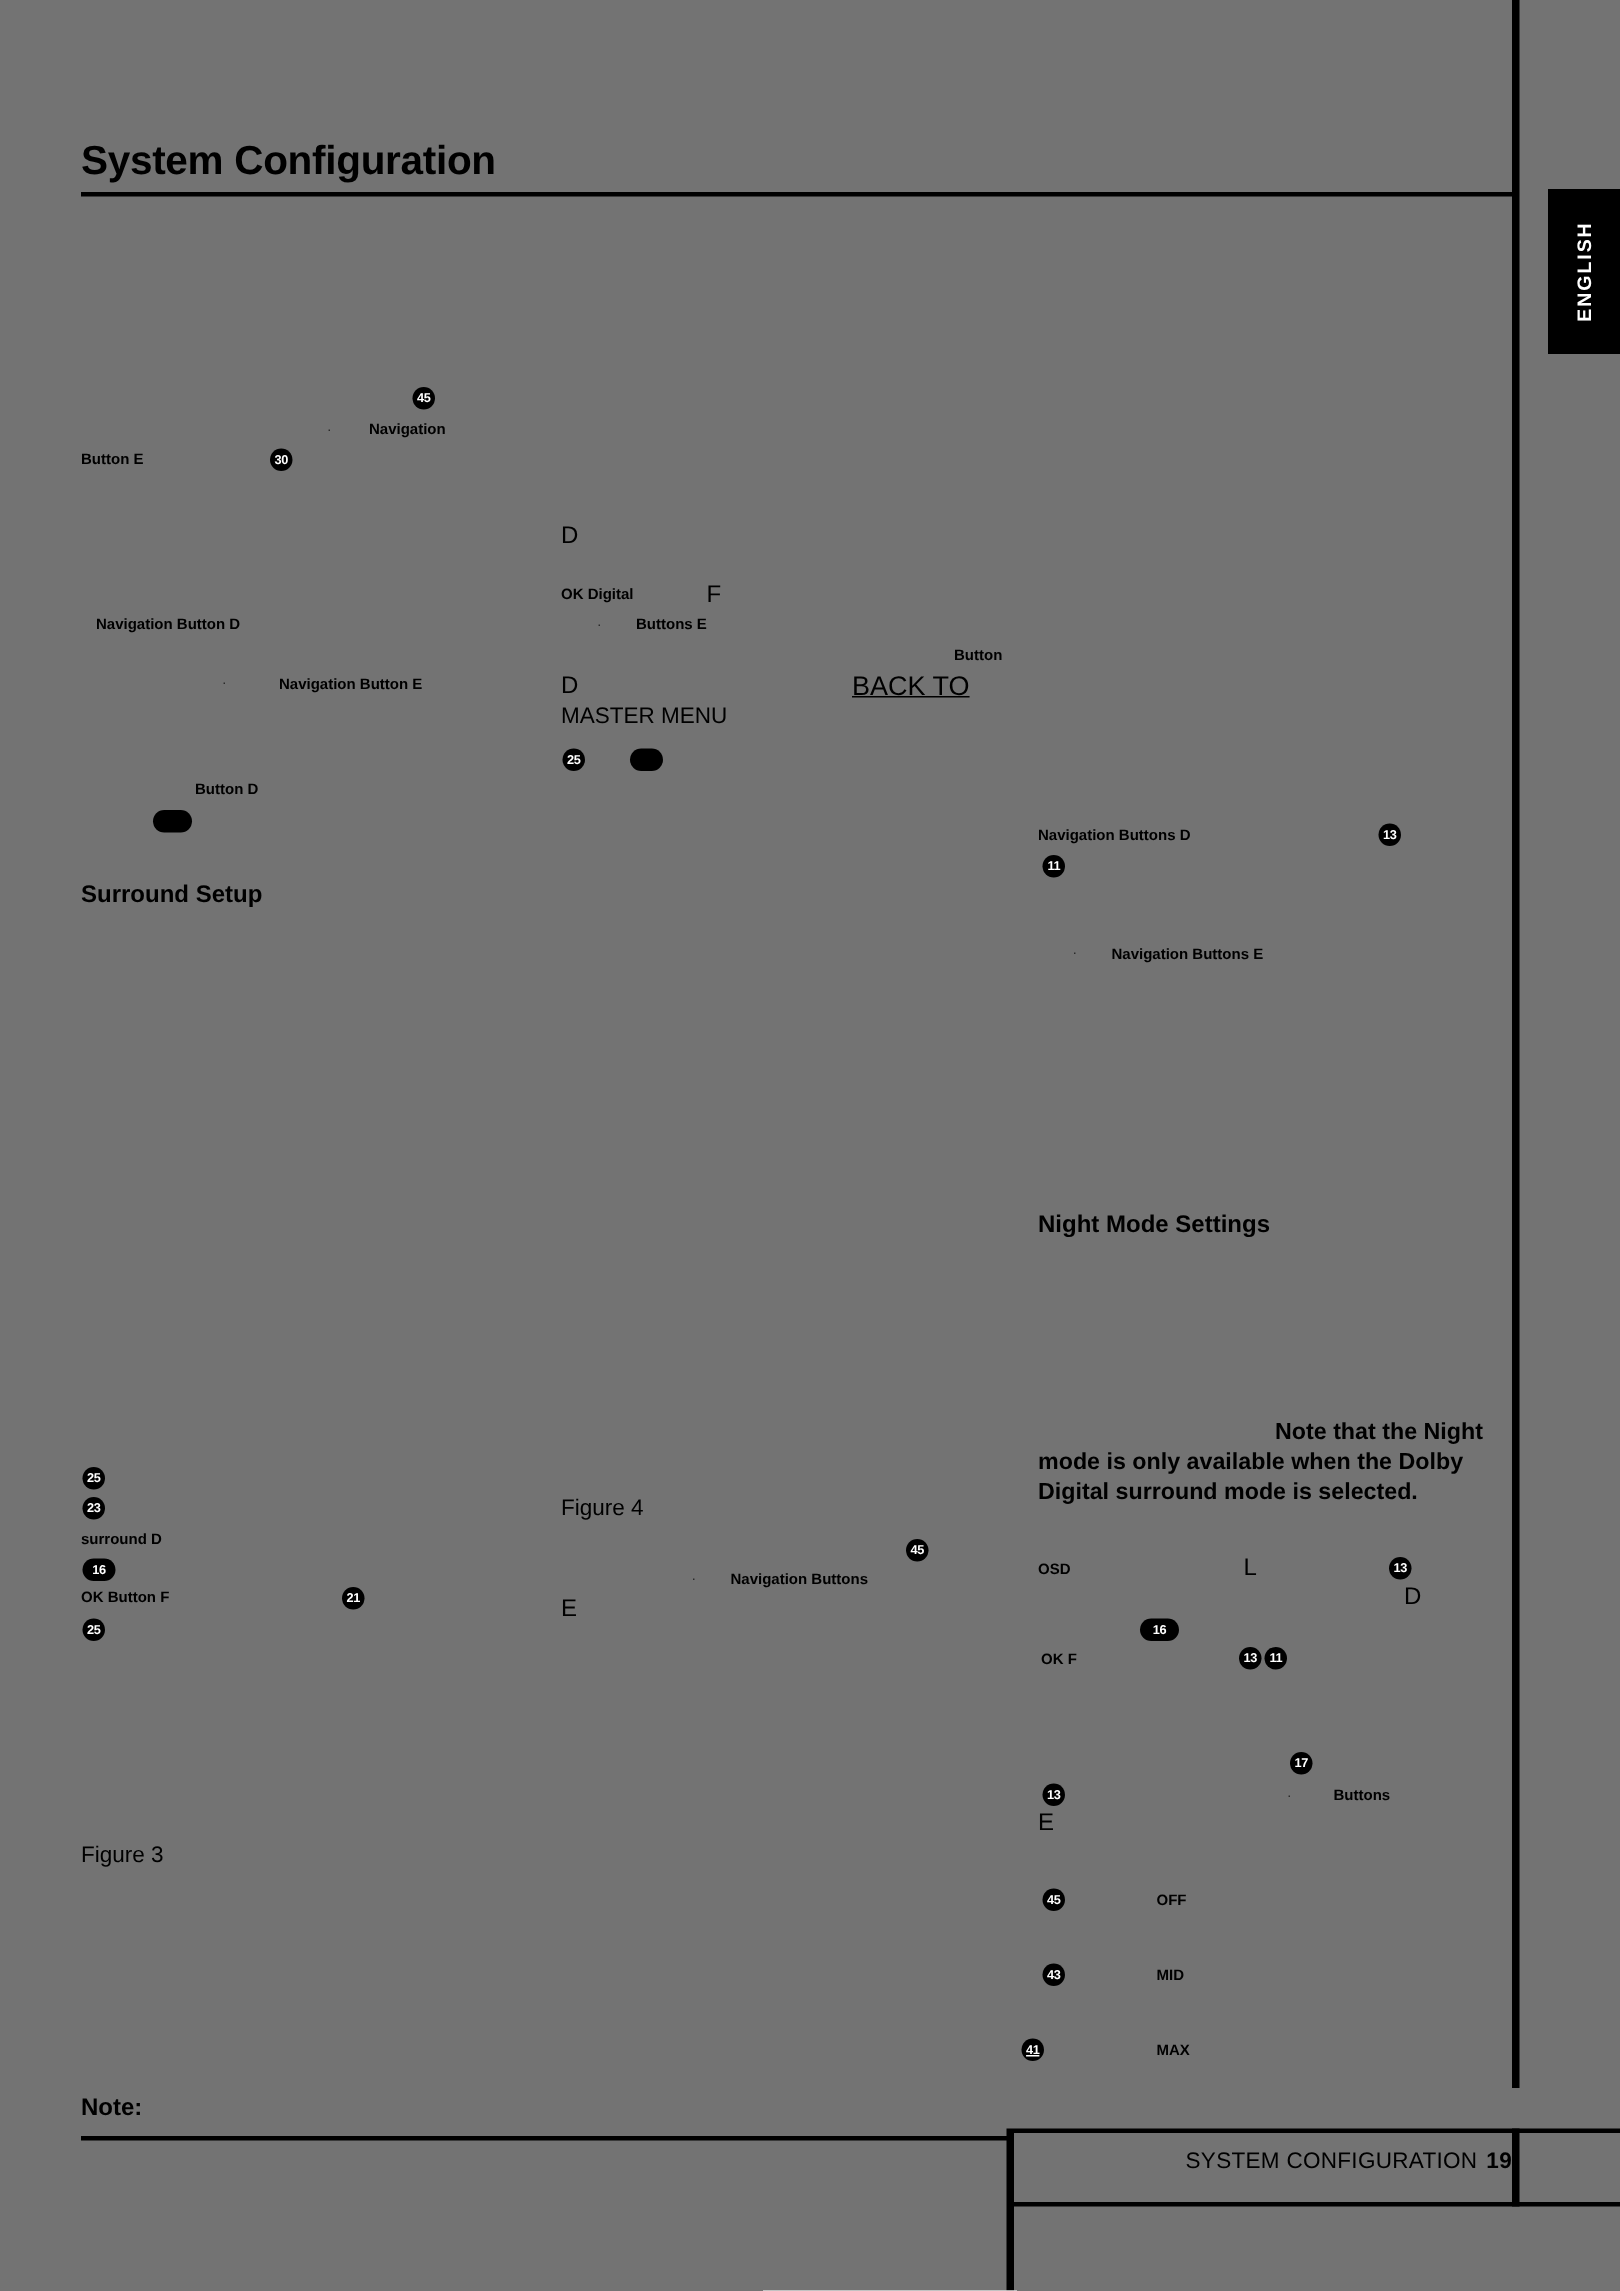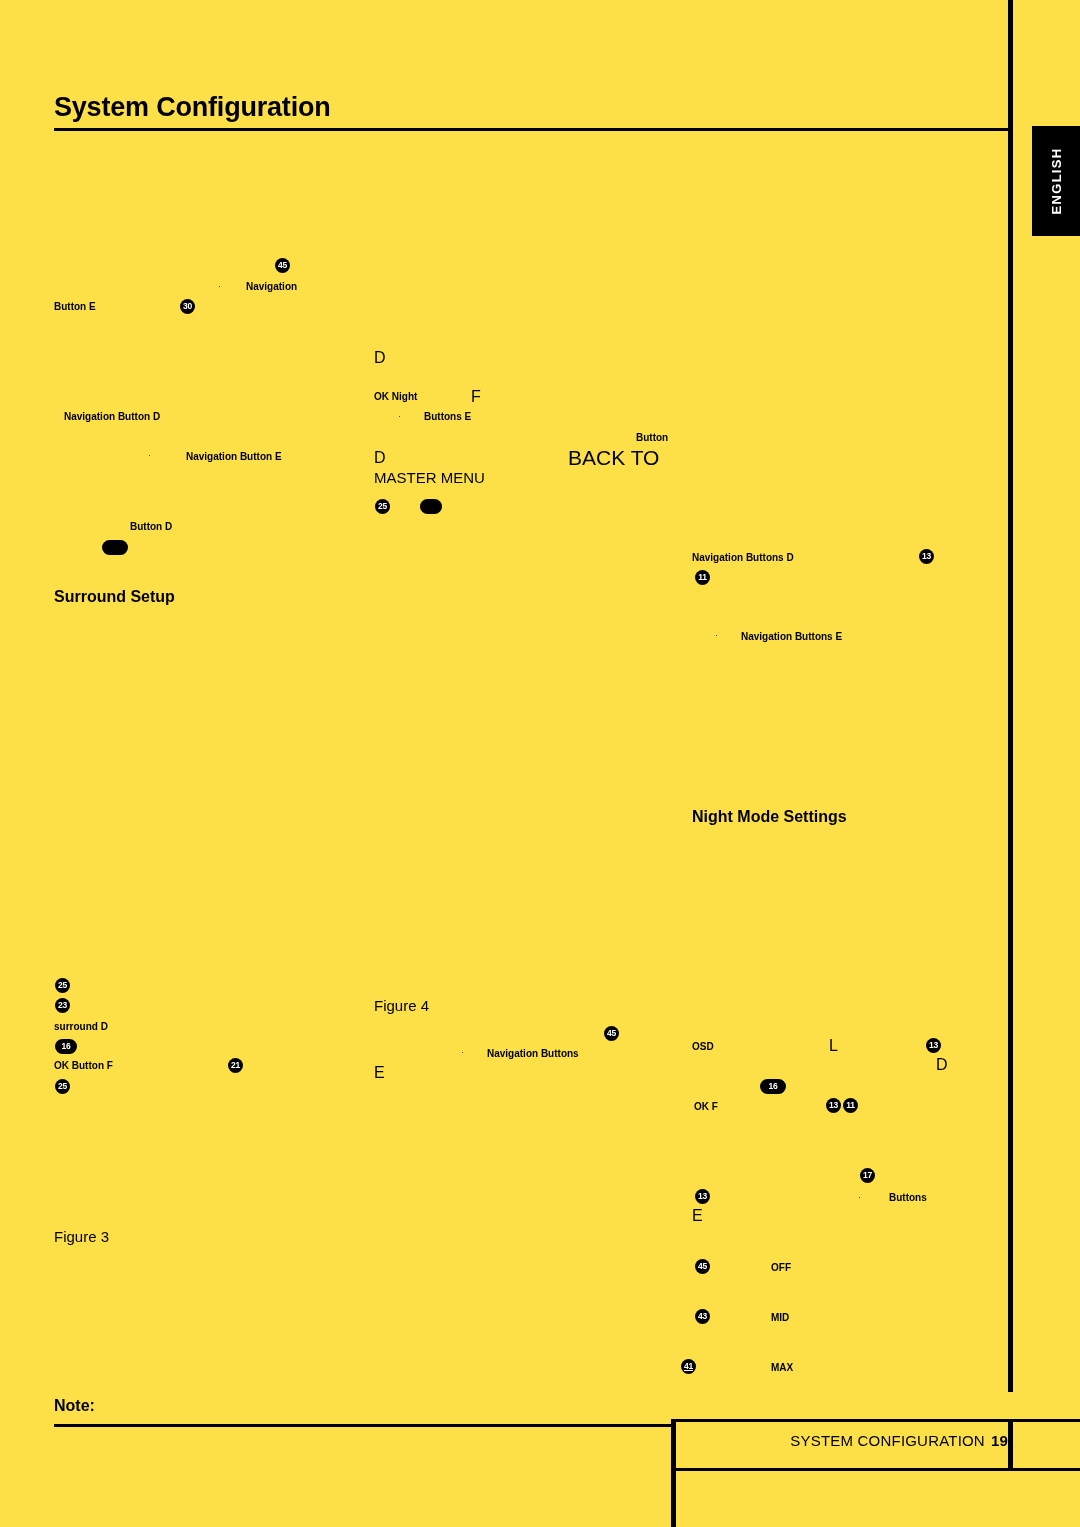--- a/index.html
+++ b/index.html
@@ -8,21 +8,21 @@
     background: #ffffff;
   }
   body {
     font-family: "Liberation Sans", sans-serif;
     color: #000000;
   }
   #page {
     position: relative;
     width: 1080px;
     height: 1527px;
-    background: #fde047;
+    background: #737373;
     overflow: hidden;
   }
 
   
   .vrule-main {
     position: absolute;
     left: 1008px;
     top: 0;
     width: 5px;
     height: 1392px;
@@ -208,55 +208,56 @@
   <div class="t b" style="left:54px; top:1056px;">OK Button F</div>
   <div class="badge" style="left:228px; top:1058px;">21</div>
   <div class="badge" style="left:55px; top:1079px;">25</div>
 
   <div class="fig" style="left:54px; top:1228px;">Figure 3</div>
 
   <div class="t b" style="left:54px; top:1396px; font-size:16px;">Note:</div>
 
   <div class="t rg" style="left:374px; top:348px; font-size:16px;">D</div>
 
-  <div class="t b" style="left:374px; top:387px;">OK Night</div>
+  <div class="t b" style="left:374px; top:387px;">OK Digital</div>
   <div class="t rg" style="left:471px; top:387px; font-size:16px;">F</div>
 
   <div class="tickmark" style="left:398px; top:411px;">·</div>
   <div class="t b" style="left:424px; top:407px;">Buttons E</div>
 
   <div class="t rg" style="left:374px; top:448px; font-size:16px;">D</div>
   <div class="t rg" style="left:374px; top:468px; font-size:15px;">MASTER MENU</div>
 
   <div class="badge" style="left:375px; top:499px;">25</div>
   <div class="badge wide2" style="left:420px; top:499px;"></div>
 
   <div class="fig" style="left:374px; top:997px;">Figure 4</div>
 
   <div class="badge" style="left:604px; top:1026px;">45</div>
   <div class="tickmark" style="left:461px; top:1047px;">·</div>
   <div class="t b" style="left:487px; top:1044px;">Navigation Buttons</div>
   <div class="t rg" style="left:374px; top:1063px; font-size:16px;">E</div>
 
   <div class="t b" style="left:636px; top:428px;">Button</div>
-  <div class="t rg" style="left:568px; top:448px; font-size:21px;">BACK TO</div>
+  <div class="t rg" style="left:568px; top:448px; font-size:18px;text-decoration:underline;">BACK TO</div>
 
   <div class="badge" style="left:275px; top:258px;">45</div>
   <div class="tickmark" style="left:218px; top:281px;">·</div>
   <div class="t b" style="left:246px; top:277px;">Navigation</div>
 
   <div class="t b" style="left:692px; top:548px;">Navigation Buttons D</div>
   <div class="badge" style="left:919px; top:549px;">13</div>
   <div class="badge" style="left:695px; top:570px;">11</div>
 
   <div class="tickmark" style="left:715px; top:630px;">·</div>
   <div class="t b" style="left:741px; top:627px;">Navigation Buttons E</div>
 
   <div class="t b" style="left:692px; top:807px; font-size:16px;">Night Mode Settings</div>
 
+  <div class="para" style="left:692px; top:945px; width:310px; text-indent:158px;">Note that the Night mode is only available when the Dolby Digital surround mode is selected.</div>
 
   <div class="t b" style="left:692px; top:1037px;">OSD</div>
   <div class="t rg" style="left:829px; top:1036px; font-size:16px;">L</div>
   <div class="badge" style="left:926px; top:1038px;">13</div>
   <div class="t rg" style="left:936px; top:1055px; font-size:16px;">D</div>
 
   <div class="badge wide" style="left:760px; top:1079px;">16</div>
 
   <div class="t b" style="left:694px; top:1097px;">OK F</div>
   <div class="badge" style="left:826px; top:1098px;">13</div>

